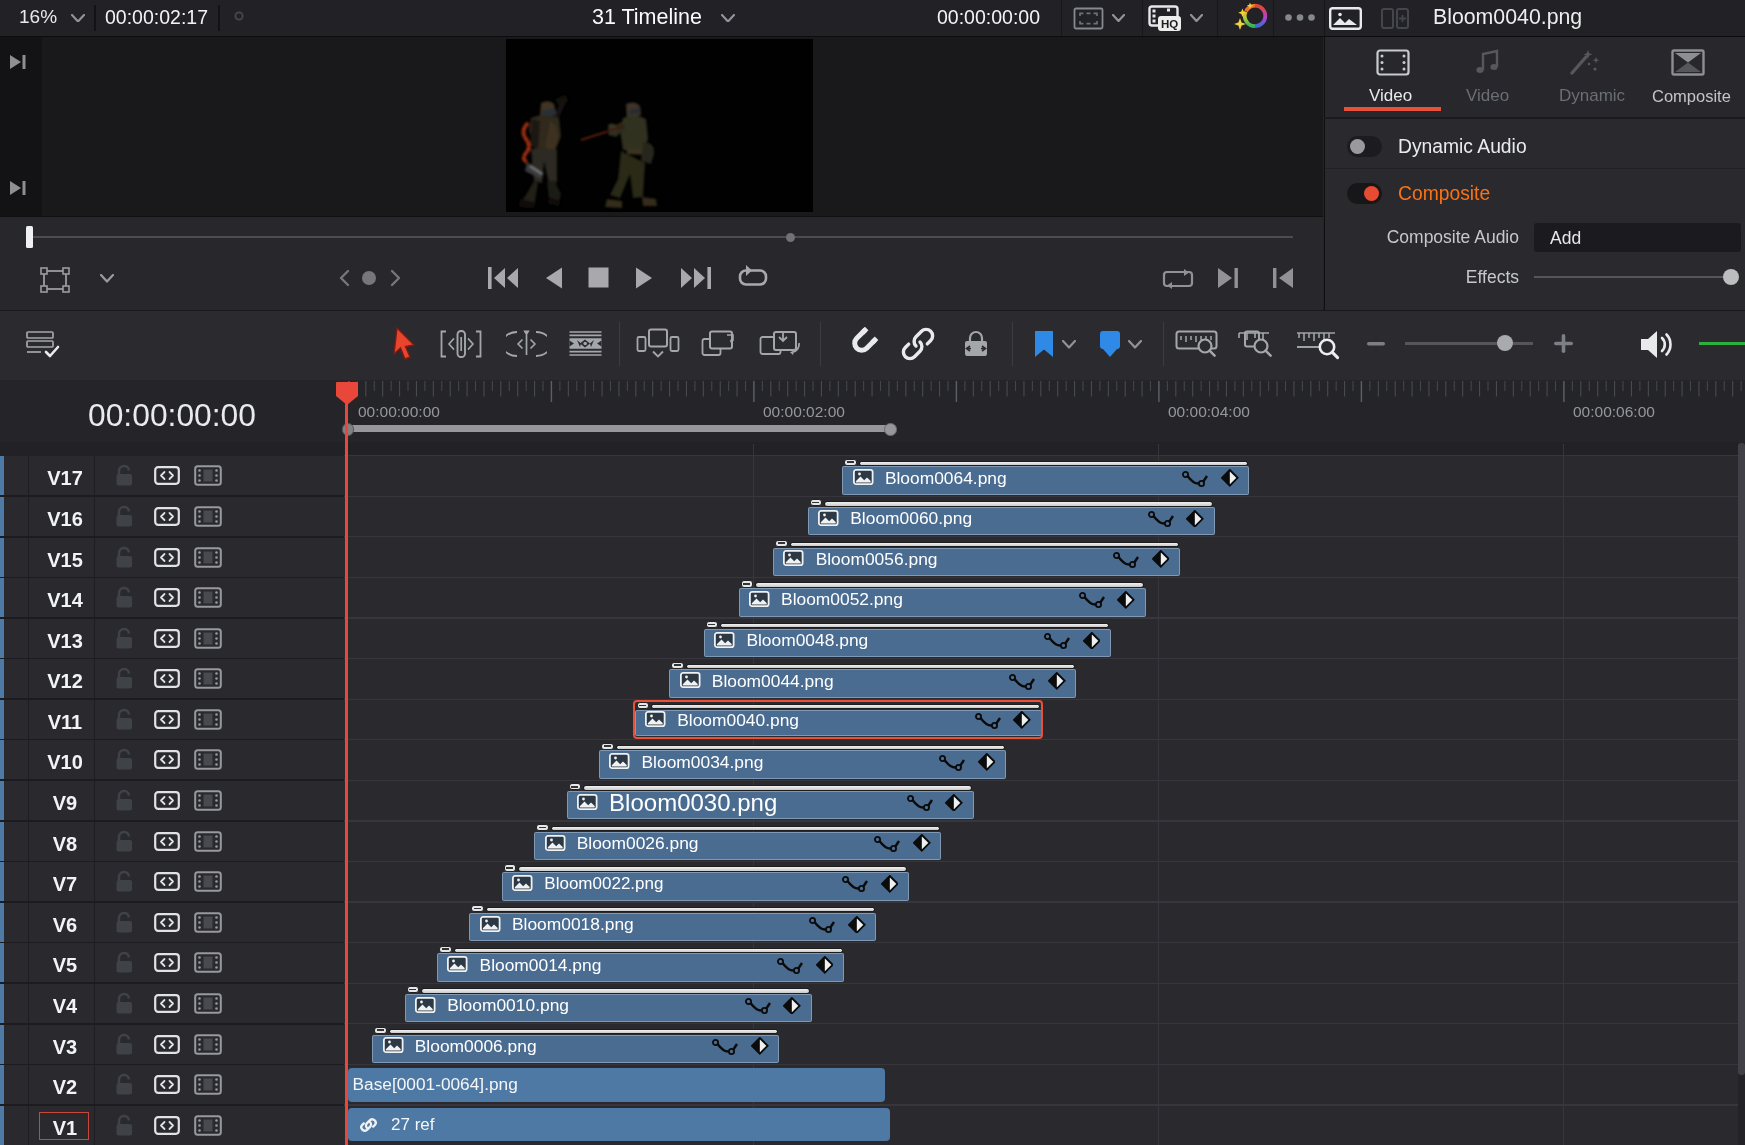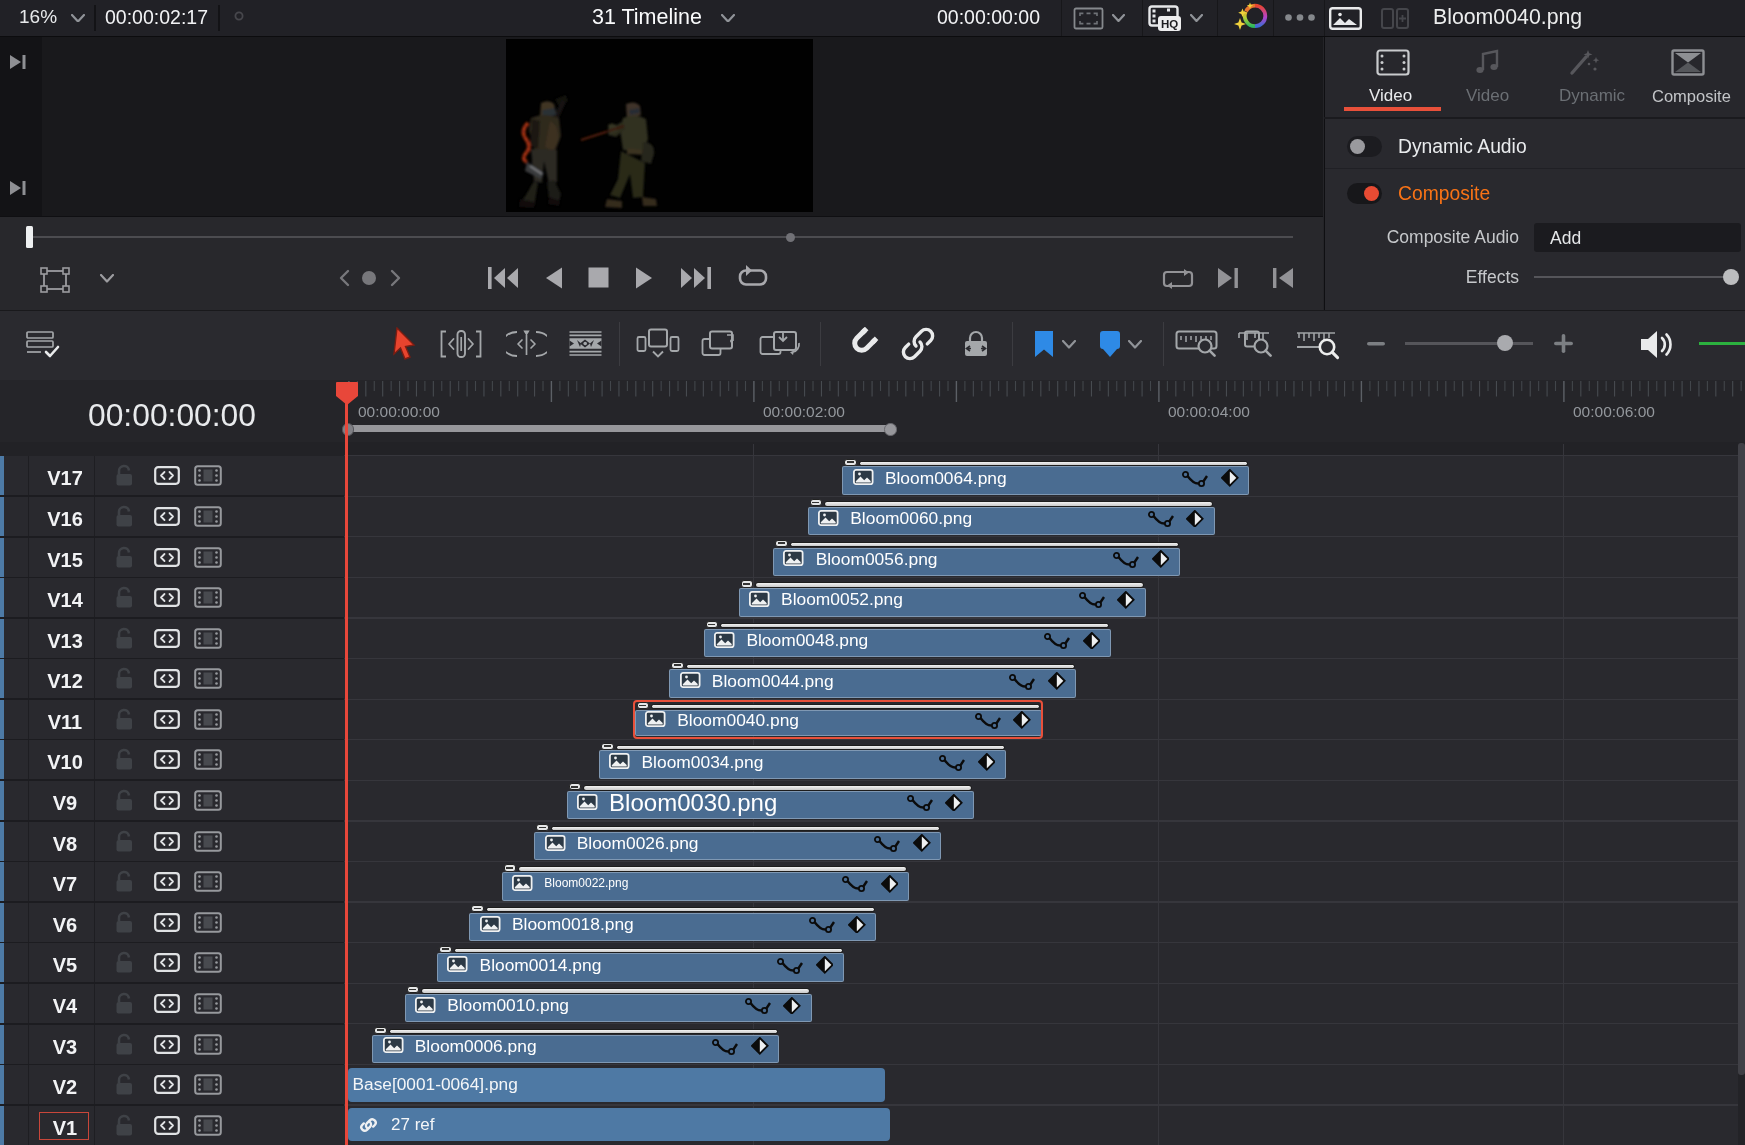--- a/index.html
+++ b/index.html
@@ -1185,21 +1185,21 @@
     </svg>
     <div style="position:absolute;left:503.83px;top:864.4px;width:12.5px;height:7.2px;background:#e6e7e8;border:1.3px solid #222;border-radius:3px;box-sizing:border-box;"></div>
     <div style="position:absolute;left:506.33px;top:867.0999999999999px;width:7px;height:1.6px;background:#333;"></div>
     <div style="position:absolute;left:518.3299999999999px;top:866.4px;width:388.99999999999994px;height:5.4px;background:linear-gradient(#f2f2f2,#c9c9c9);border:1px solid #1d1d1d;border-radius:3px;box-sizing:border-box;"></div>
     <div style="position:absolute;left:501.83px;top:872.1999999999999px;width:406.99999999999994px;height:28.399999999999977px;background:#4a6c91;border:1px solid rgba(200,214,226,0.42);border-radius:2px;box-sizing:border-box;"></div>
     <svg style="position:absolute;left:512.13px;top:875.0999999999999px;width:21.5px;height:16px;" width="21.5" height="16" viewBox="0 0 21.5 16">
       <rect x="0.9" y="0.9" width="18.7" height="14.2" rx="2.2" fill="#2c3945" stroke="#eff1f2" stroke-width="1.8"></rect>
 <path d="M2.8,12.2 l4.7,-4.7 3.7,3.7 2.8,-2.8 3.7,3.7 v1.4 h-14.9 Z" fill="#eff1f2"></path>
       <circle cx="6.5" cy="5" r="1.4" fill="#eff1f2"></circle>
     </svg>
-    <div style="position:absolute;left:544.3299999999999px;top:870.4799999999999px;font-size:12px;color:#ffffff;white-space:nowrap;line-height:27.84px;font-weight:normal;">Bloom0022.png</div>
+    <div style="position:absolute;left:544.3299999999999px;top:870.4799999999999px;font-size:17px;color:#ffffff;white-space:nowrap;line-height:27.84px;font-weight:normal;">Bloom0022.png</div>
     <svg style="position:absolute;left:841.8299999999999px;top:876.3999999999999px;width:26px;height:17px;" width="26" height="17" viewBox="0 0 26 17">
       <circle cx="3.5" cy="3.5" r="2.6" fill="none" stroke="#0b0b0b" stroke-width="1.8"></circle>
 <path d="M5.5,5 C10,11 13,13 17,12.5" fill="none" stroke="#0b0b0b" stroke-width="2.4"></path>
 <circle cx="19.5" cy="12.5" r="2.6" fill="none" stroke="#0b0b0b" stroke-width="1.8"></circle>
 <path d="M21,11 l4,-6" stroke="#0b0b0b" stroke-width="2.4"></path>
     </svg>
     <svg style="position:absolute;left:880.53px;top:874.9999999999999px;width:17.6px;height:17.6px;" width="17.6" height="17.6" viewBox="0 0 17.6 17.6">
       <path d="M8.8,1 L16.6,8.8 L8.8,16.6 L1,8.8 Z" fill="#eef0f1" stroke="#0b0b0b" stroke-width="1.9"></path>
 <path d="M8.8,1 L8.8,16.6 L1,8.8 Z" fill="#0b0b0b"></path>
     </svg>

